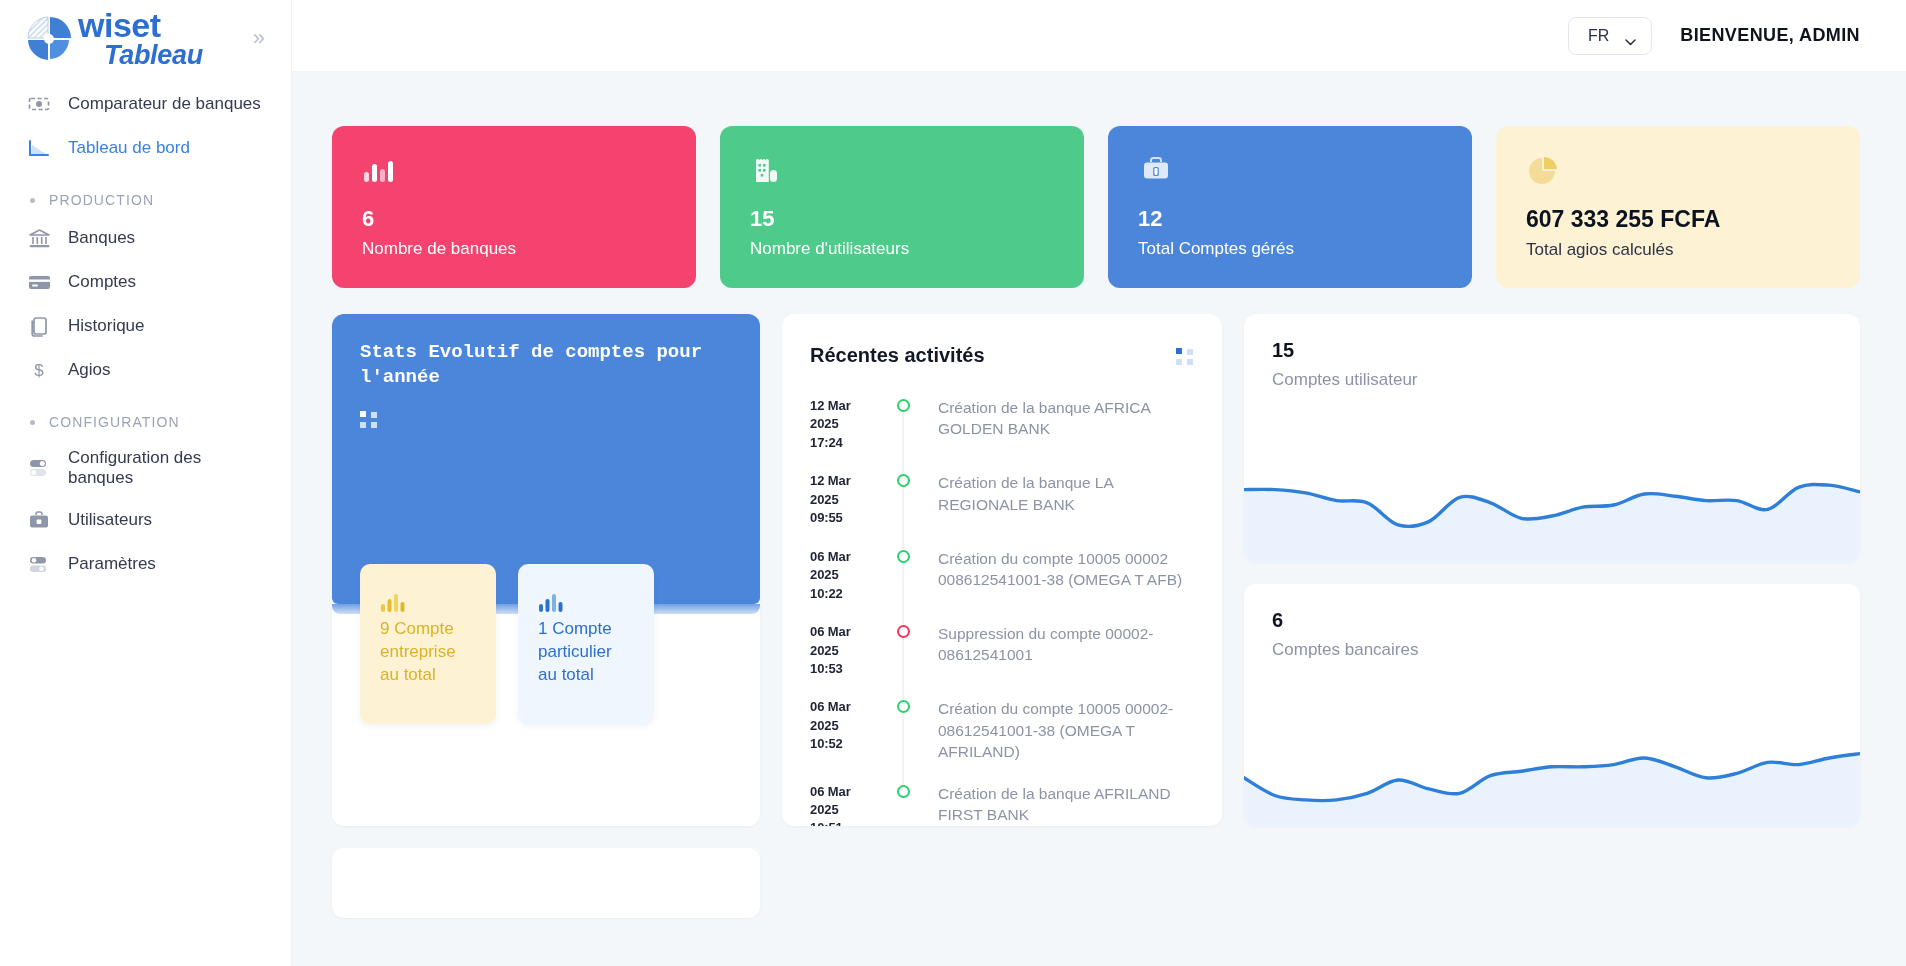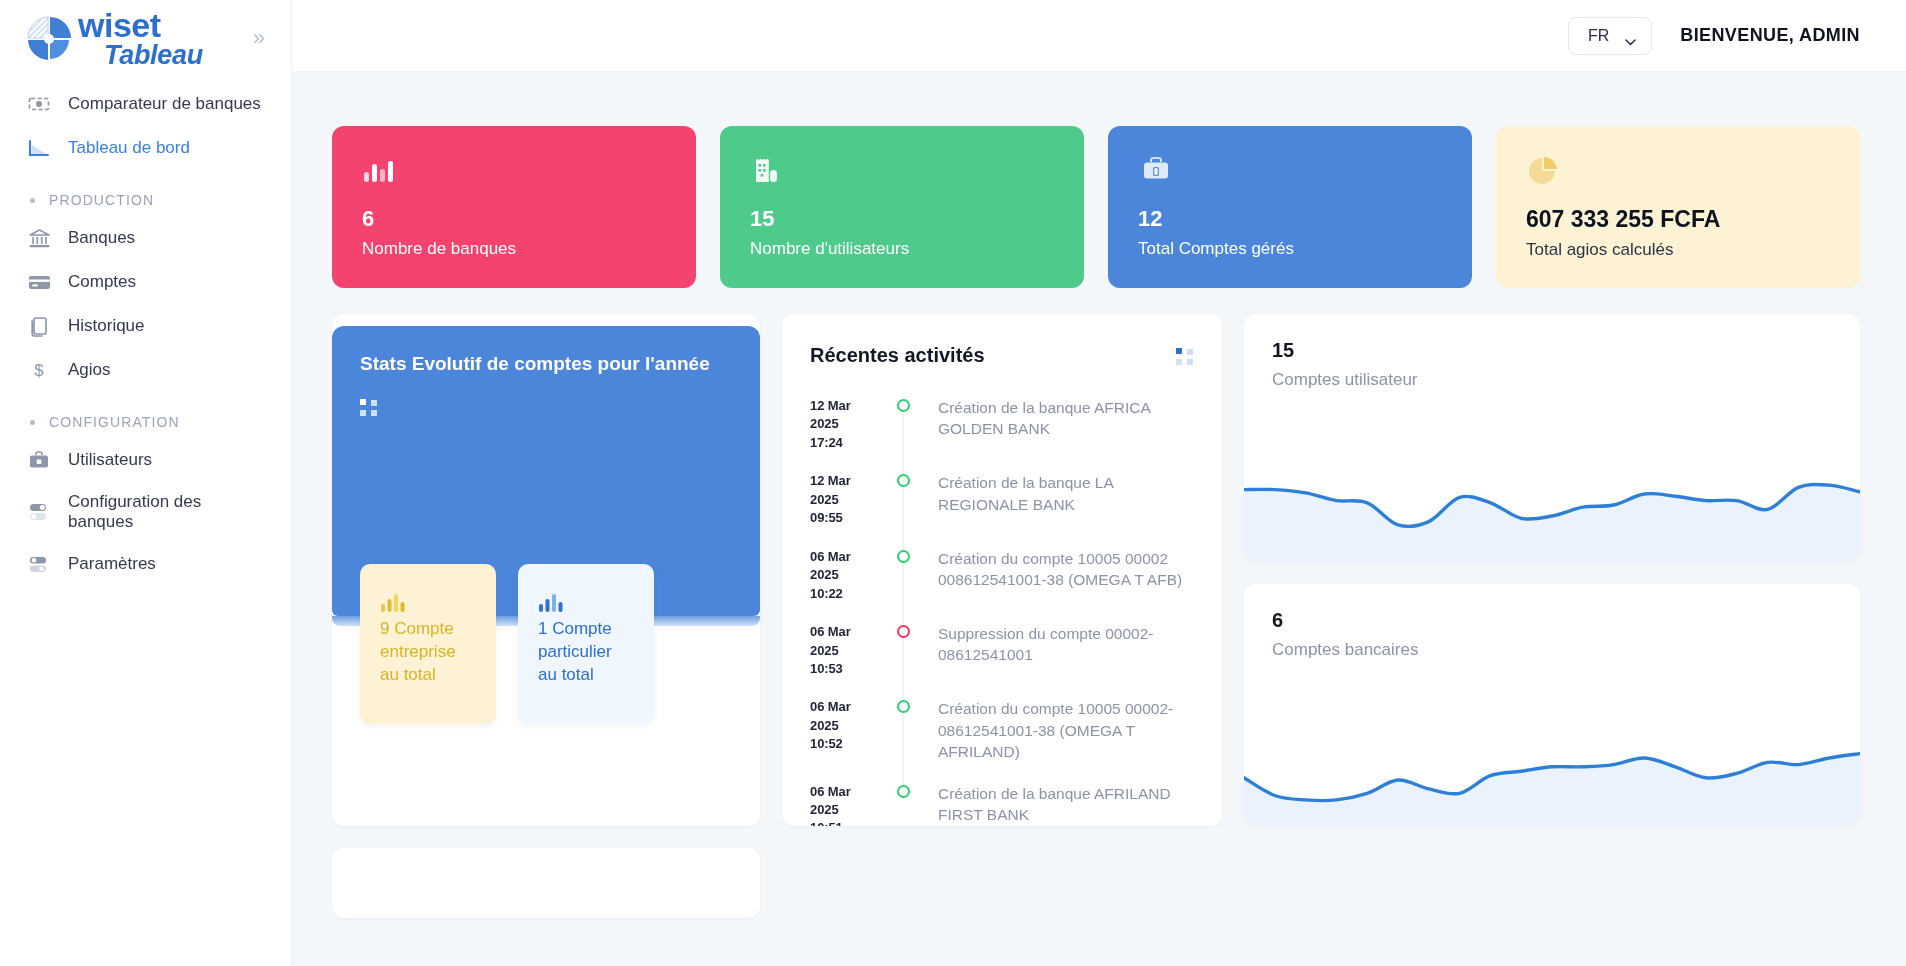--- a/index.html
+++ b/index.html
@@ -82,22 +82,22 @@
   .col-mid  { width: 440px; flex: 0 0 440px; }
   .col-right{ flex: 1; min-width: 0; display: flex; flex-direction: column; gap: 22px; }
 
   
   .evo-wrap { position: relative; }
   .evo-white {
     background: #fff; border-radius: 12px; height: 512px;
     box-shadow: 0 1px 3px rgba(35,60,110,.05);
   }
   .evo-blue {
-    position: absolute; top: 12px; left: 0; right: 0; height: 290px;
-    background: #4c86db; border-radius: 12px 12px 6px 6px; padding: 26px 28px 0 28px;
+    position: absolute; top: 0; left: 0; right: 0; height: 290px;
+    background: #4c86db; border-radius: 12px 12px 6px 6px; padding: 26px 28px 0 28px; font-family: Liberation Mono, monospace;
   }
   .evo-blue:after {
     content: ""; position: absolute; left: 0; right: 0; bottom: -10px; height: 10px;
     background: linear-gradient(#6fa0e4, #cfe0f7); border-radius: 0 0 8px 8px;
   }
   .evo-title { color: #ffffff; font-size: 19px; font-weight: 700; line-height: 1.3; }
   .dots4 { margin-top: 22px; width: 18px; height: 18px; position: relative; }
   .dots4 i { position: absolute; width: 6px; height: 6px; background: #cfe0f7; display: block; }
   .dots4 i:nth-child(1){ left:0; top:0; background:#ffffff; }
   .dots4 i:nth-child(2){ left:11px; top:1px; }
@@ -245,38 +245,38 @@
         </span>
         <span>Agios</span>
       </div>
 
       <div class="nav-section">
         <span class="sec-dot"></span>
         <span>CONFIGURATION</span>
       </div>
       <div class="nav-item">
         <span class="nav-ico">
-          <svg width="22" height="20" viewBox="0 0 22 20">
-            <path d="M8 5 V4 a2 2 0 0 1 2-2 h2 a2 2 0 0 1 2 2 V5" fill="none" stroke="#8e97a9" stroke-width="1.5"></path>
-            <rect x="2" y="5.5" width="18" height="12" rx="2" fill="#8e97a9"></rect>
-            <rect x="8.6" y="9.6" width="4.8" height="4.3" rx="1" fill="#ffffff"></rect>
-          </svg>
-        </span>
-        <span>Utilisateurs</span>
-      </div>
-      <div class="nav-item">
-        <span class="nav-ico">
           <svg width="23" height="20" viewBox="0 0 23 20">
             <rect x="2" y="2" width="16" height="7" rx="3.5" fill="#8e97a9"></rect>
             <circle cx="14.3" cy="5.5" r="2.5" fill="#ffffff"></circle>
             <rect x="2" y="11" width="16" height="7" rx="3.5" fill="#dfe3ea"></rect>
             <circle cx="5.7" cy="14.5" r="2.5" fill="#ffffff"></circle>
           </svg>
         </span>
         <span>Configuration des banques</span>
+      </div>
+      <div class="nav-item">
+        <span class="nav-ico">
+          <svg width="22" height="20" viewBox="0 0 22 20">
+            <path d="M8 5 V4 a2 2 0 0 1 2-2 h2 a2 2 0 0 1 2 2 V5" fill="none" stroke="#8e97a9" stroke-width="1.5"></path>
+            <rect x="2" y="5.5" width="18" height="12" rx="2" fill="#8e97a9"></rect>
+            <rect x="8.6" y="9.6" width="4.8" height="4.3" rx="1" fill="#ffffff"></rect>
+          </svg>
+        </span>
+        <span>Utilisateurs</span>
       </div>
       <div class="nav-item">
         <span class="nav-ico">
           <svg width="23" height="20" viewBox="0 0 23 20">
             <rect x="2" y="3" width="16" height="6.5" rx="3.2" fill="#8e97a9"></rect>
             <circle cx="6" cy="6.2" r="2.3" fill="#ffffff"></circle>
             <rect x="2" y="11.5" width="16" height="6.5" rx="3.2" fill="#cfd4dd"></rect>
             <circle cx="13.5" cy="14.7" r="2.3" fill="#ffffff"></circle>
           </svg>
         </span>

